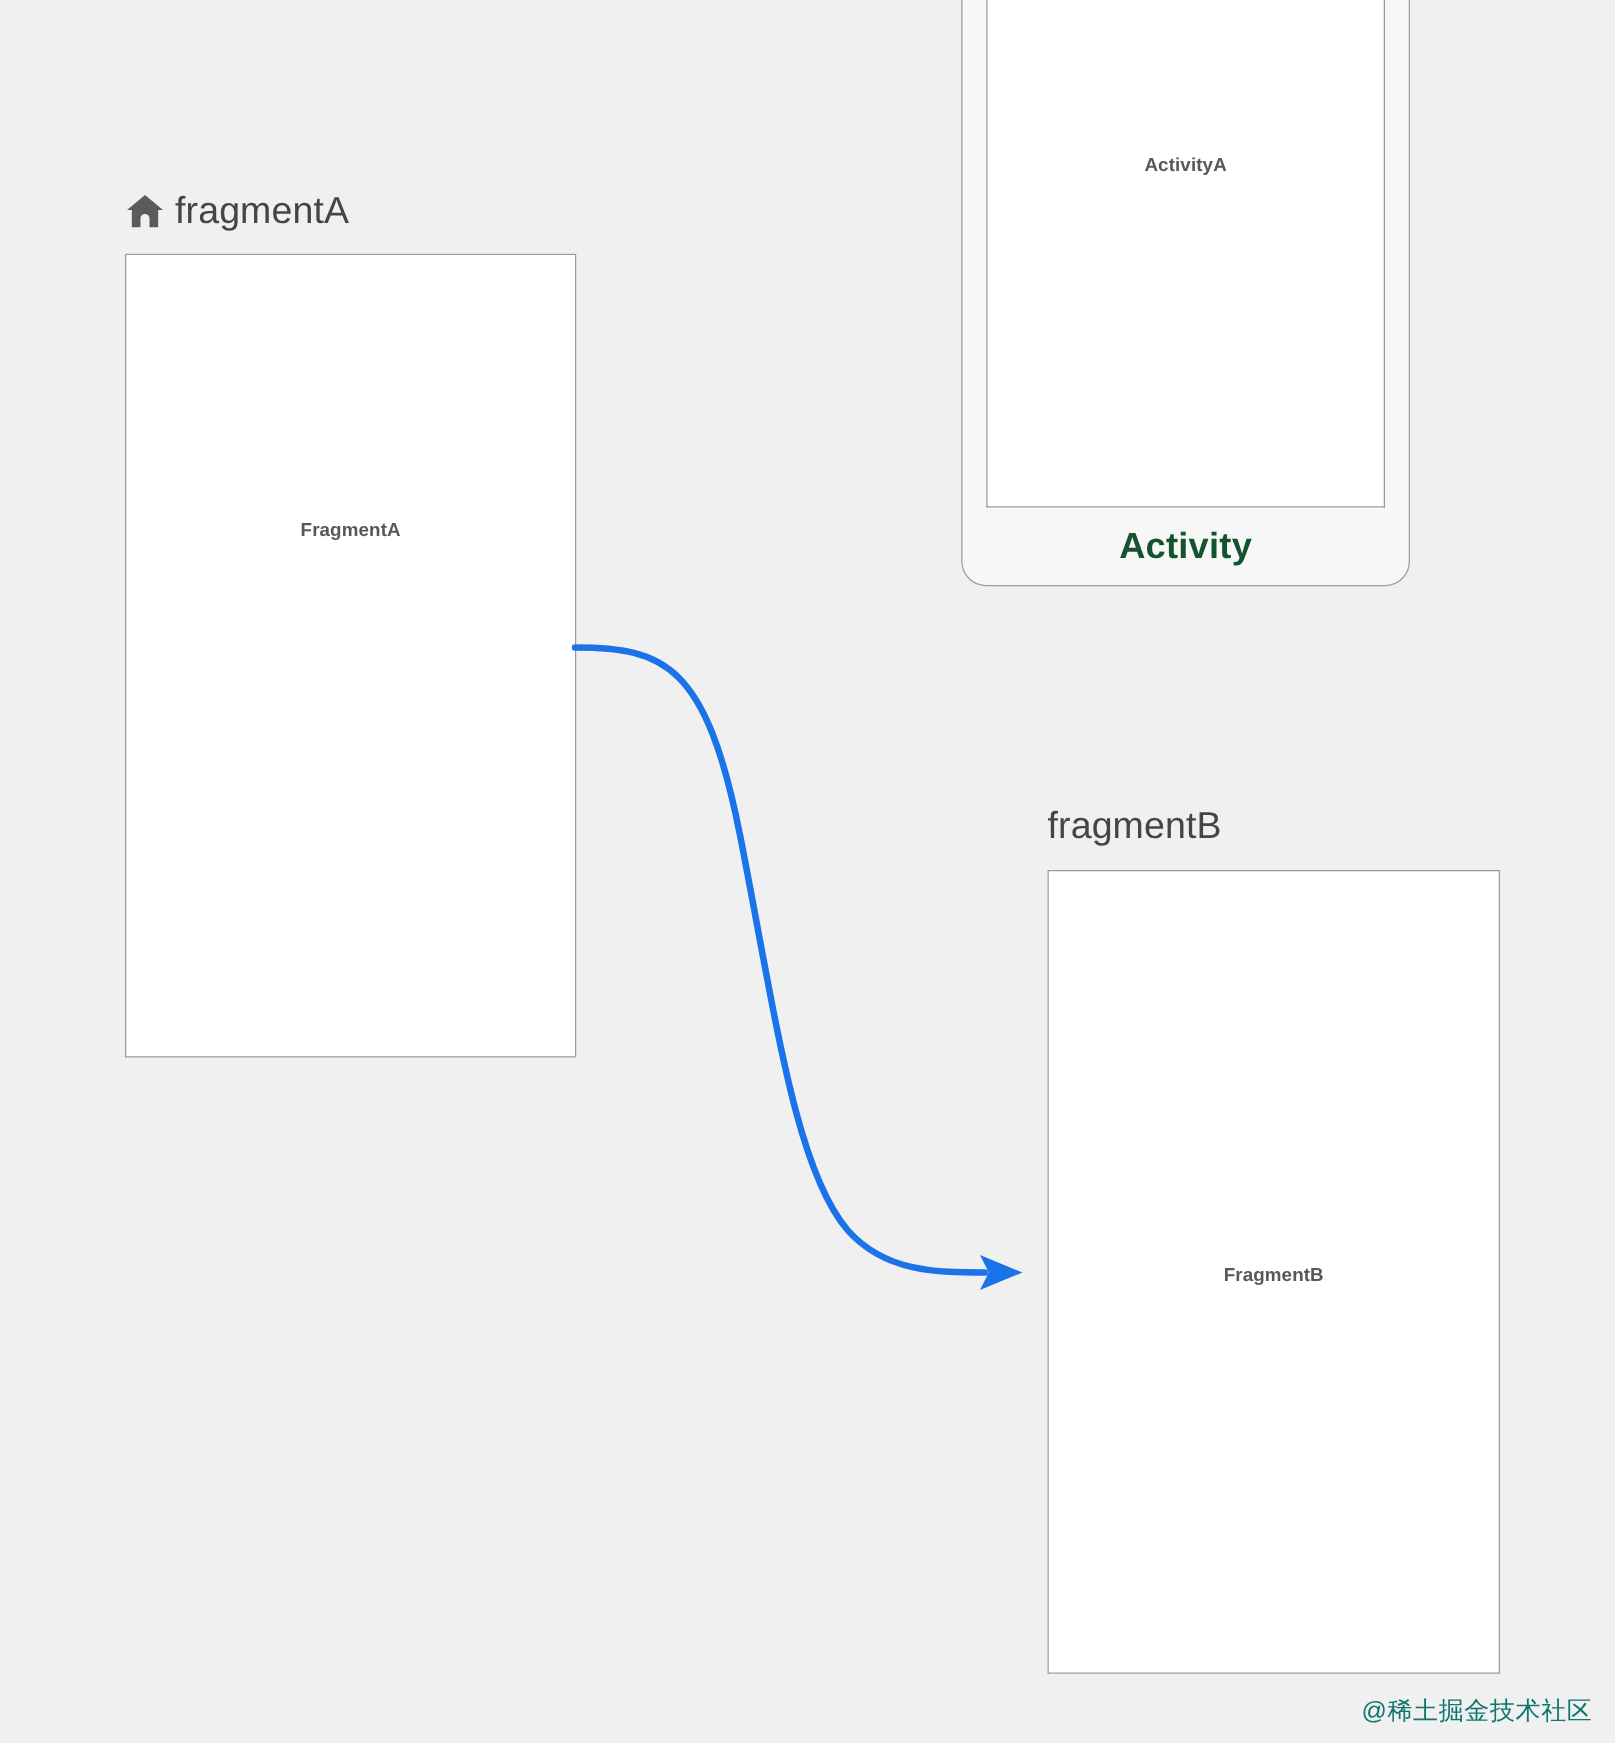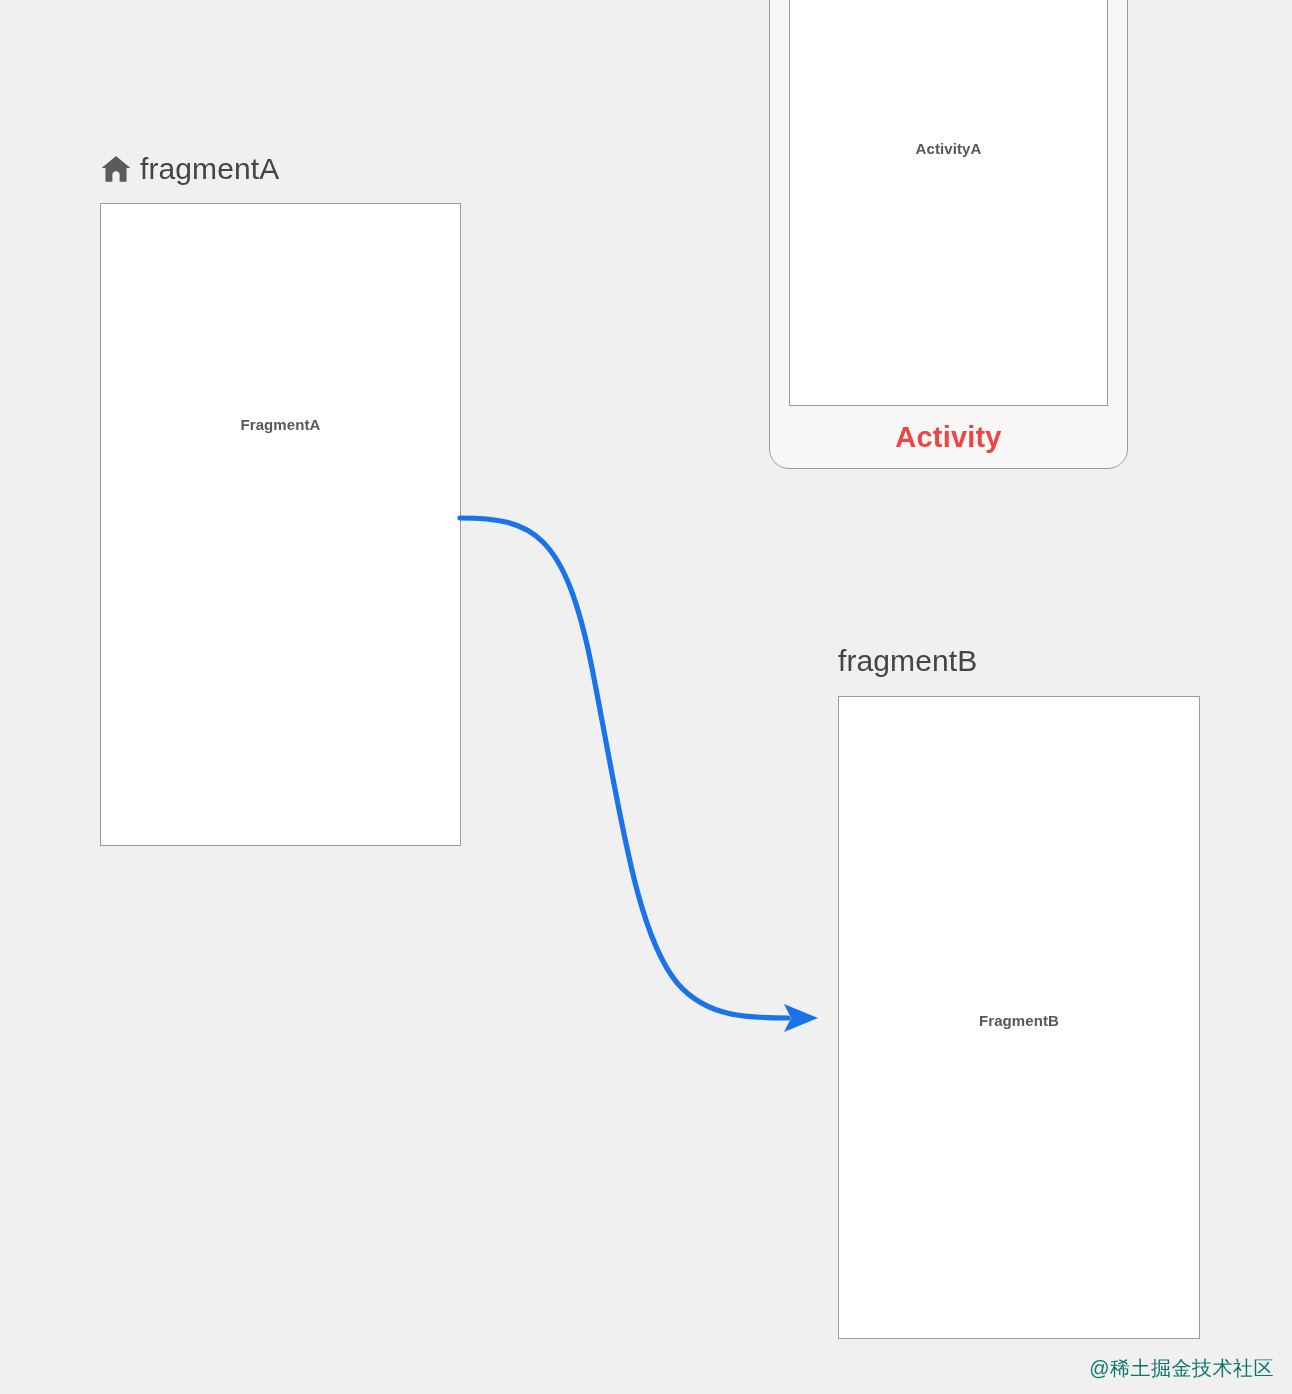--- a/index.html
+++ b/index.html
@@ -98,32 +98,31 @@
   #activity-screen-text {
     position: absolute;
     left: 0;
     right: 0;
     top: 203px;
     text-align: center;
     font-size: 15px;
     font-weight: bold;
     color: #56585c;
     letter-spacing: 0.1px;
-    margin-top: 16px;
   }
 
   #activity-card-caption {
     position: absolute;
     left: 0;
     right: 0;
     top: 500px;
     text-align: center;
     font-size: 29px;
     font-weight: bold;
-    color: #ef4444;
+    color: #14532d;
     letter-spacing: 0.2px;
   }
 
   
   #action-arrow {
     position: absolute;
     left: 440px;
     top: 480px;
     width: 420px;
     height: 580px;

